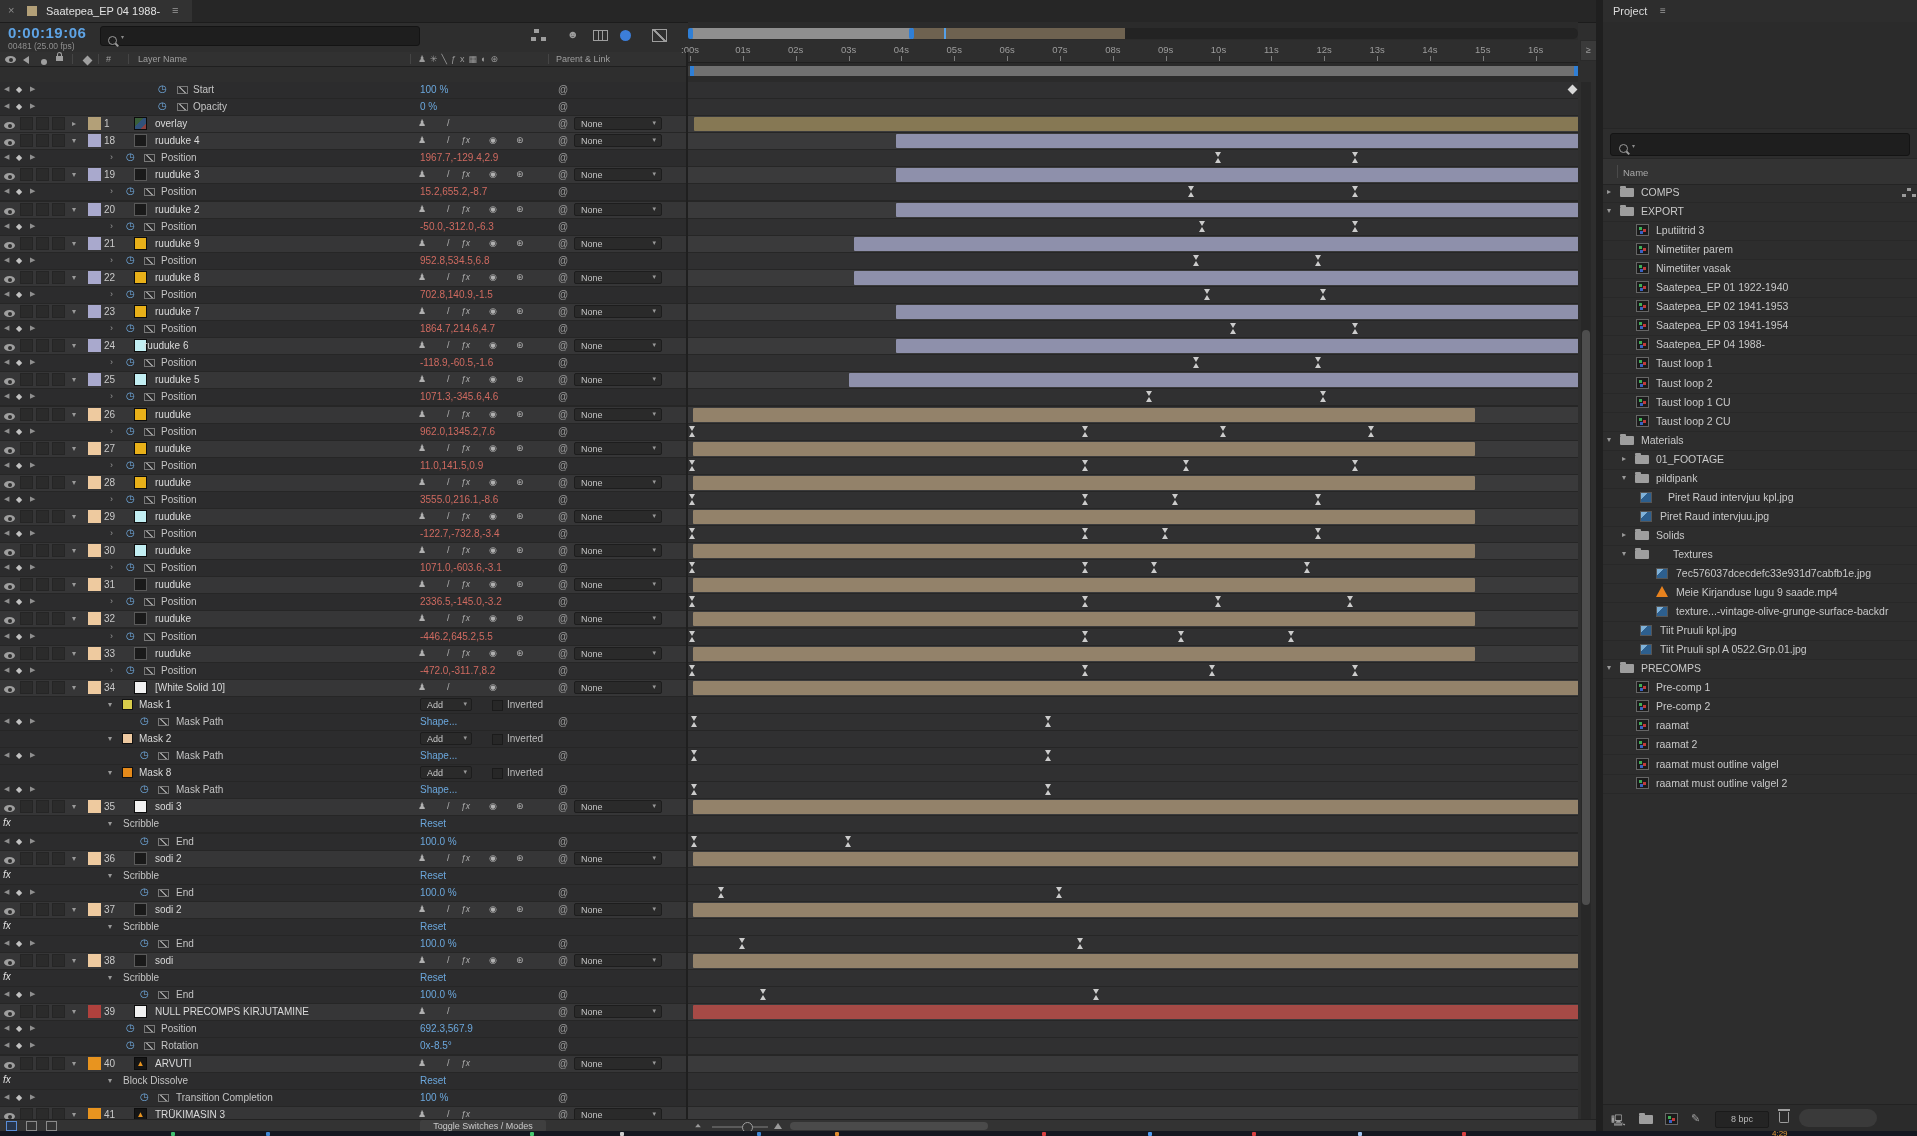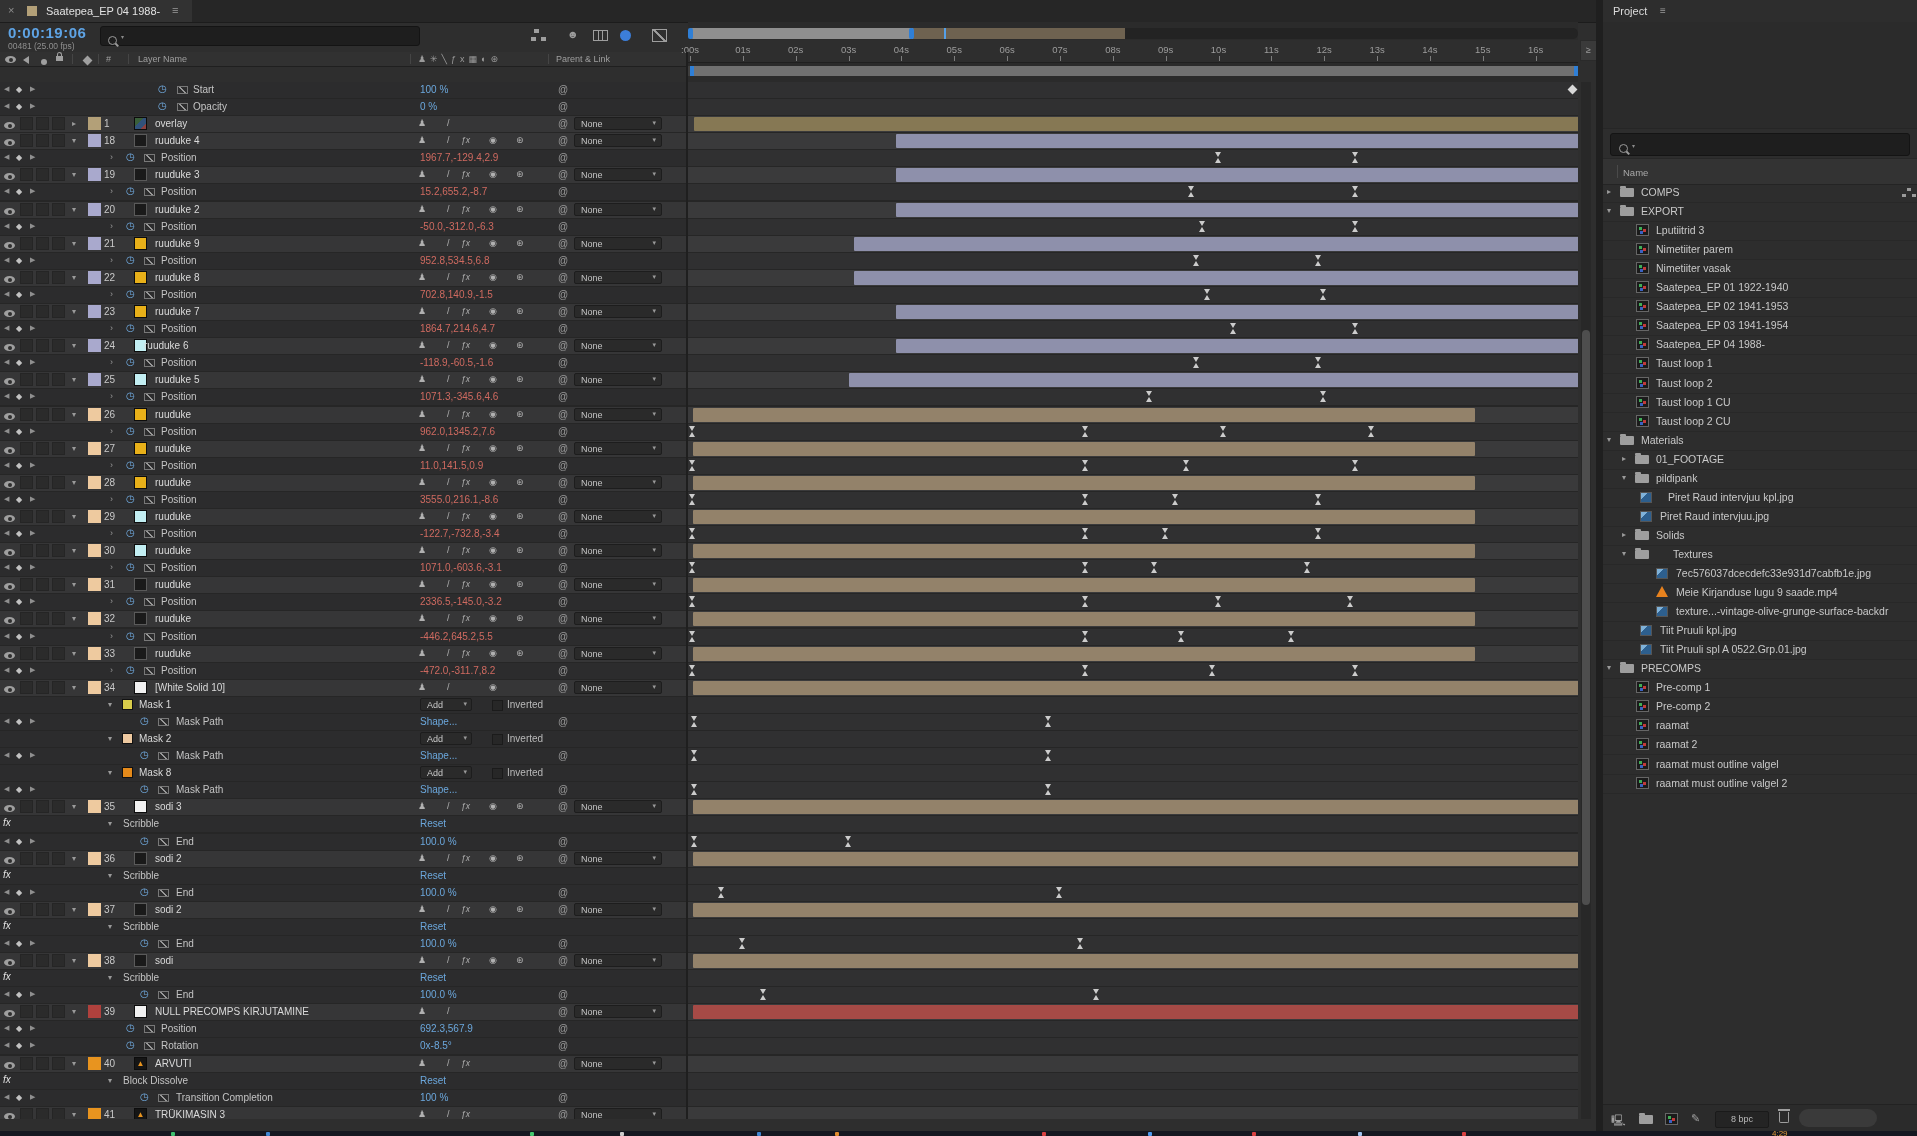--- a/index.html
+++ b/index.html
@@ -1324,20 +1324,31 @@
       <div class="trow layer" style="top:974px"></div>
       <div class="trow fxg" style="top:991px"></div>
       <div class="trow end" style="top:1008px"></div>
       <div class="trow layer" style="top:1025px"></div>
     </div>
   <div id="lt-divider" class="abs"></div>
   <div id="vscroll" class="abs">
     <div id="vthumb"></div>
   </div>
 
+  <div id="tl-footer" class="abs">
+    <span class="ft-sq on" style="left:6px"></span>
+    <span class="ft-sq" style="left:26px"></span>
+    <span class="ft-sq" style="left:46px"></span>
+    <div id="toggle-btn">Toggle Switches / Modes</div>
+    <span class="zoom-tri" style="left:694px;border-bottom-width:5px;transform:scale(.7)"></span>
+    <div id="zoomtrack"></div>
+    <div id="zoomknob"></div>
+    <span class="zoom-tri" style="left:774px"></span>
+    <div id="hscroll"></div>
+  </div>
 </div>
 
 <div id="panel-gap" class="abs"></div>
 
 <div id="pj-panel" class="abs">
   <span id="pj-title">Project</span>
   <span id="pj-menu">≡</span>
   <div id="pj-preview"></div>
   <div id="pj-search" class="searchbox">
     <span class="abs sb-ico i-search" style="left:8px;top:5px"></span>

